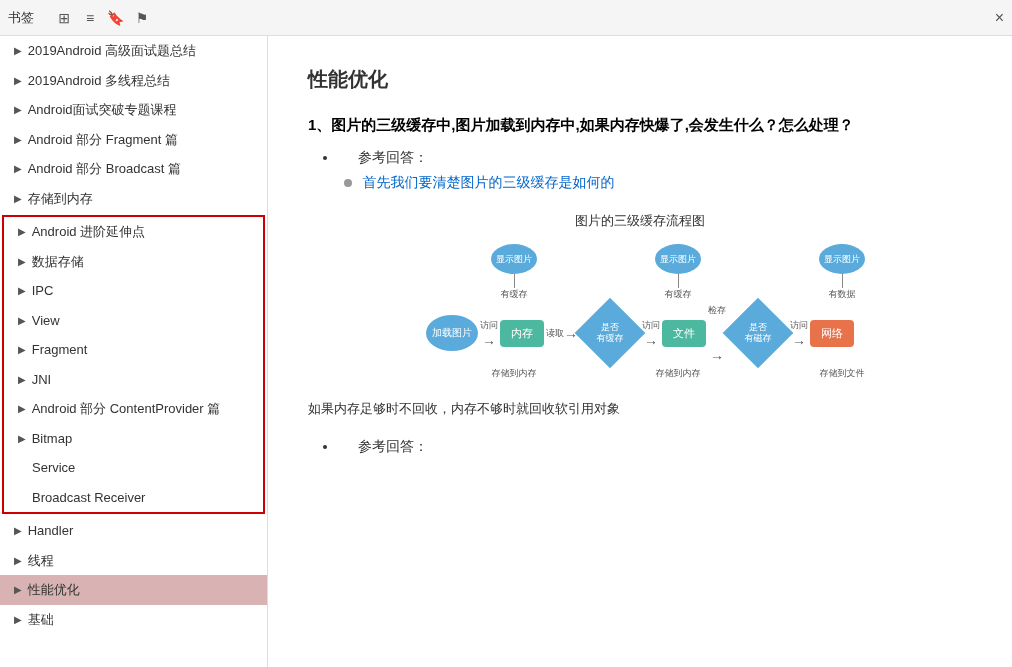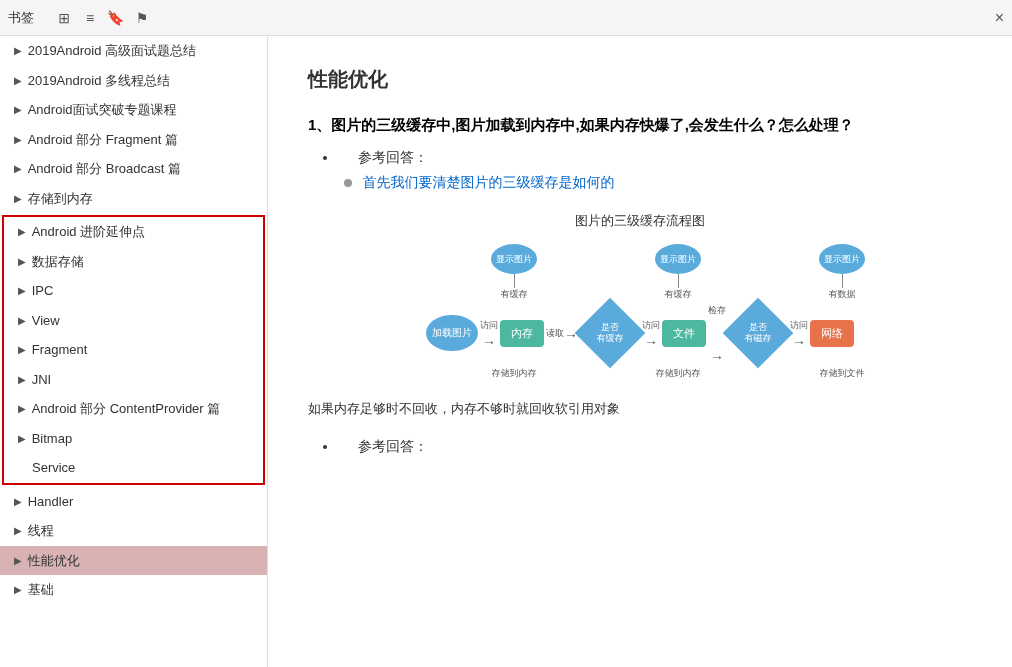--- a/index.html
+++ b/index.html
@@ -148,20 +148,23 @@
         <span class="arrow">▶</span>
         <span>Android 部分 ContentProvider 篇</span>
       </div>
       <div class="sidebar-item">
         <span class="arrow">▶</span>
         <span>Bitmap</span>
       </div>
       <div class="sidebar-item indent">
         <span>Service</span>
       </div>
+      <div class="sidebar-item indent">
+        <span>Broadcast Receiver</span>
+      </div>
     </div>
 
     <div class="sidebar-item">
       <span class="arrow">▶</span>
       <span>Handler</span>
     </div>
     <div class="sidebar-item">
       <span class="arrow">▶</span>
       <span>线程</span>
     </div>

